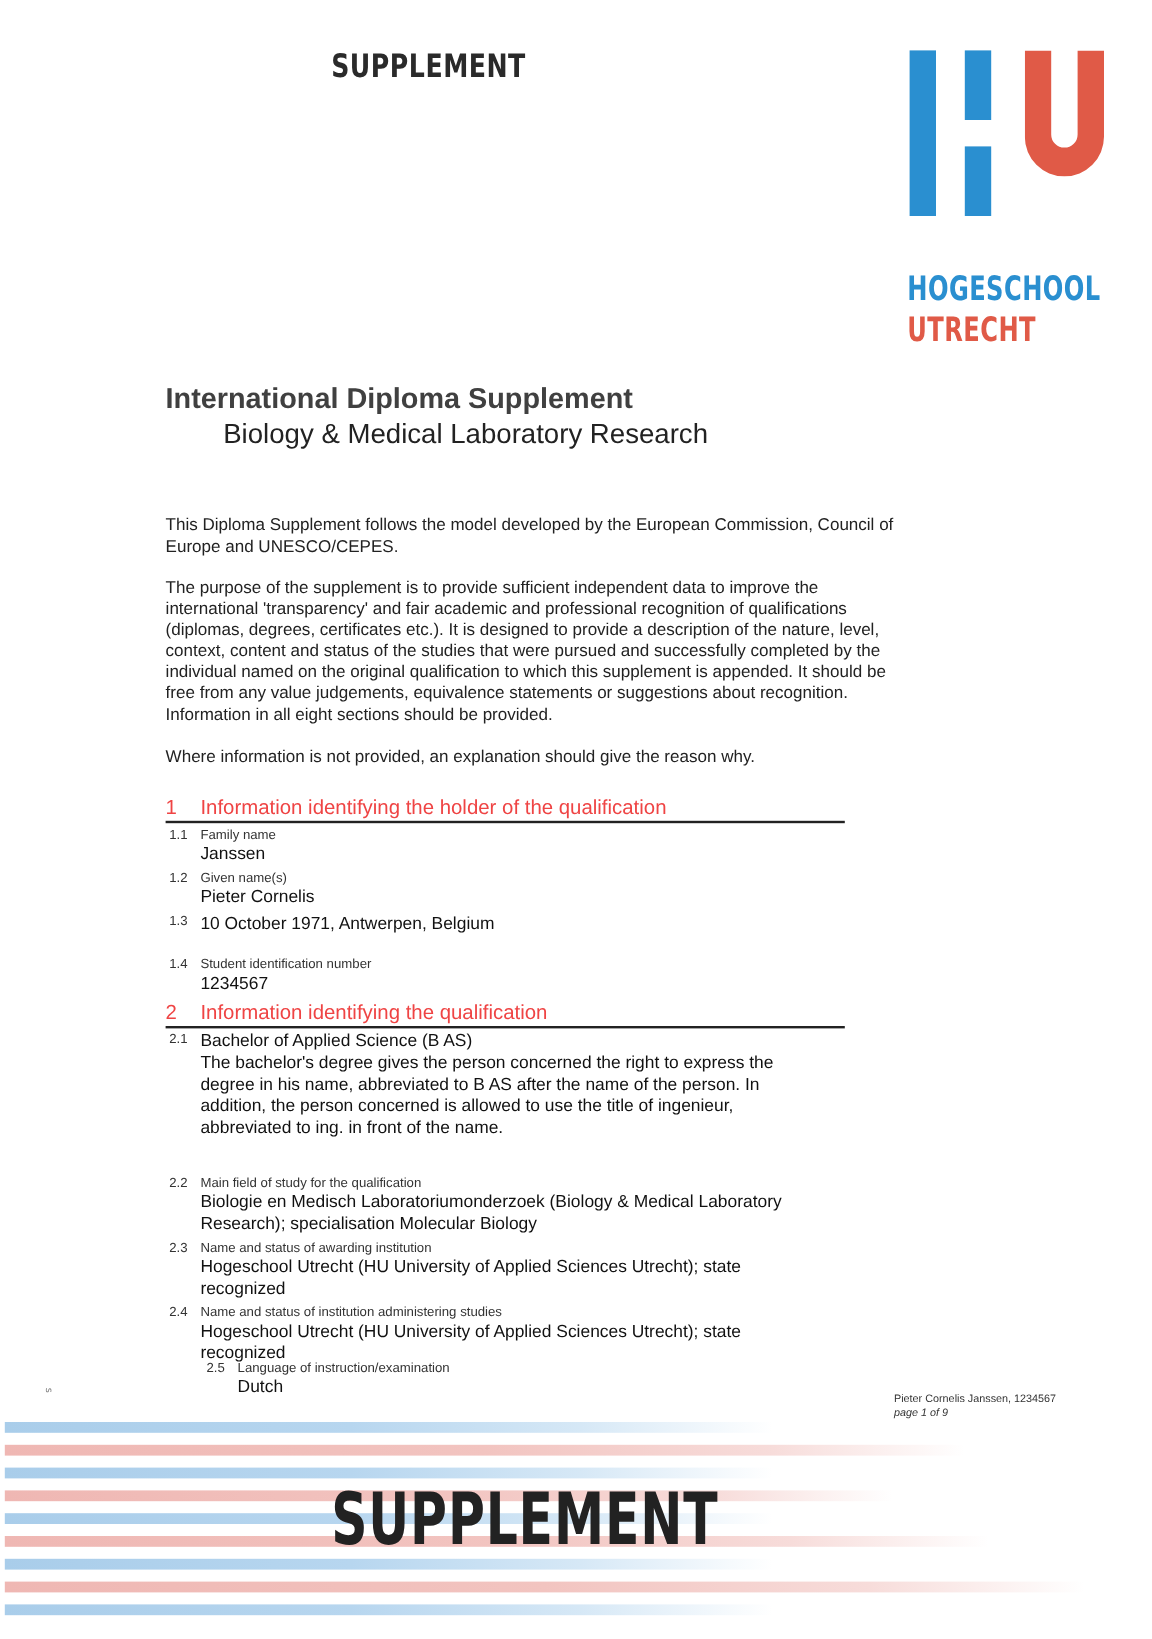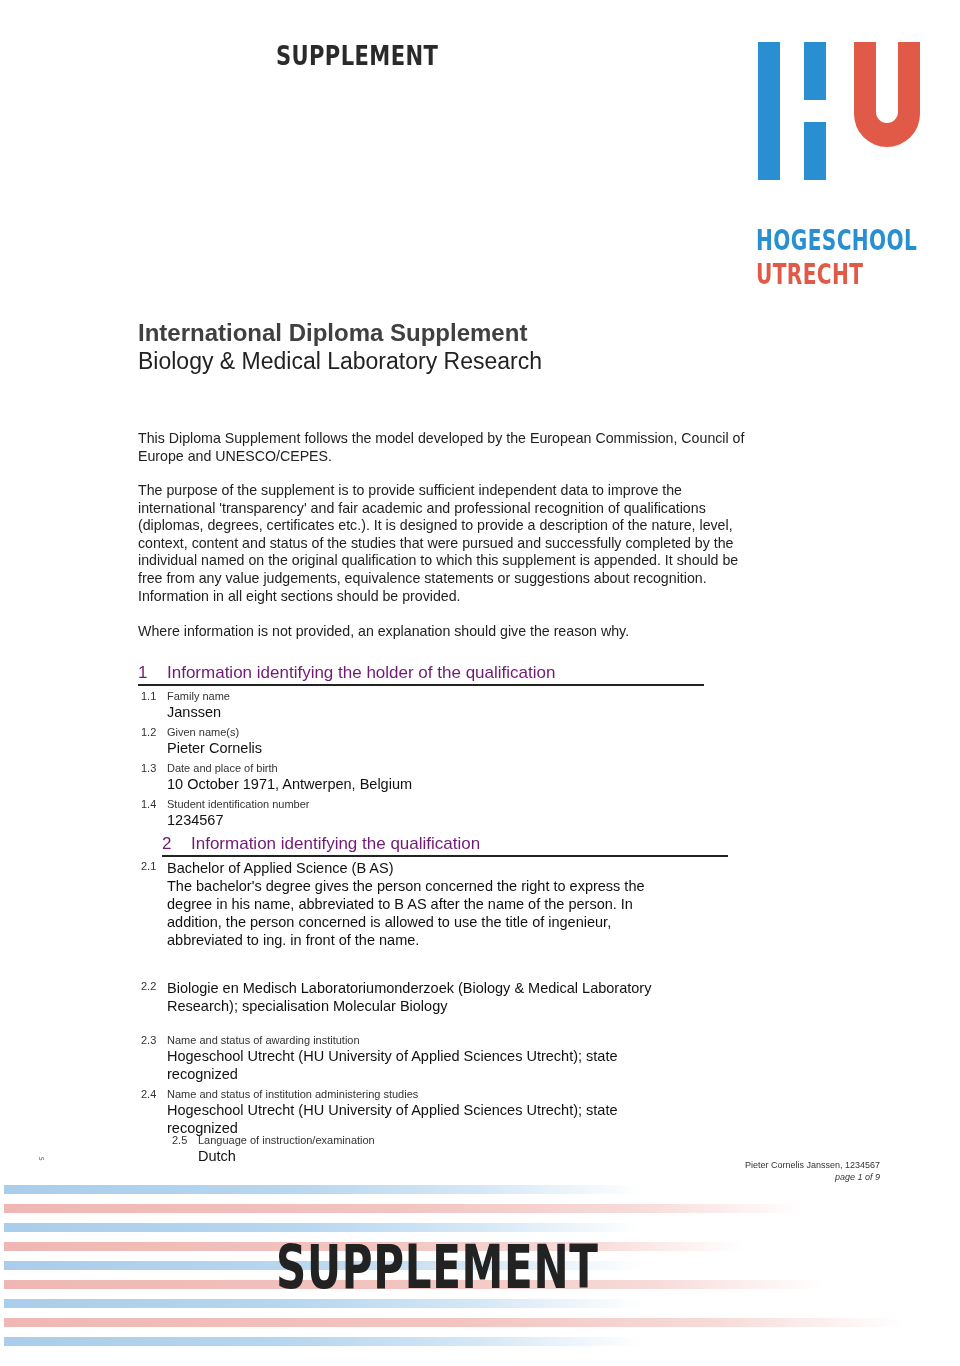--- a/index.html
+++ b/index.html
@@ -13,35 +13,35 @@
 
   .logo { left: 756px; top: 42px; width: 164px; height: 250px; }
   .logo .bar { position: absolute; background: #2a8fd0; }
   .logo-text-1 { position: absolute; left: 0; top: 182px; font-weight: bold; font-size: 28px; color: #2a8fd0;
                  transform: scaleX(0.72); transform-origin: left top; letter-spacing: 0.5px; white-space: nowrap; }
   .logo-text-2 { position: absolute; left: 0; top: 216px; font-weight: bold; font-size: 28px; color: #e05a47;
                  transform: scaleX(0.72); transform-origin: left top; letter-spacing: 0.5px; white-space: nowrap; }
 
   .title-block { left: 138px; top: 318px; }
   .title-main { font-family: "Liberation Sans", sans-serif; font-weight: bold; font-size: 24px; line-height: 29px; color: #404040; }
-  .title-sub { font-family: "Liberation Sans", sans-serif; font-size: 23px; line-height: 29px; color: #222; }
+  .title-sub { font-family: "Liberation Sans", sans-serif; font-size: 23px; line-height: 29px; color: #222; margin-left: 48px; }
 
   .para { left: 138px; width: 610px; font-family: "Liberation Sans", sans-serif; font-size: 14.2px; line-height: 17.6px; color: #222; }
 
   .section-head { left: 138px; width: 566px; border-bottom: 2px solid #222; font-family: "Liberation Sans", sans-serif;
-                  font-size: 17px; line-height: 22px; color: #701a75; }
+                  font-size: 17px; line-height: 22px; color: #ef4444; }
   .section-head .num { display: inline-block; width: 29px; }
 
   .field { left: 138px; width: 570px; font-family: "Liberation Sans", sans-serif; }
   .field .fnum { position: absolute; left: 3px; top: 0; font-size: 11px; color: #333; line-height: 14px; }
   .field .flabel { margin-left: 29px; font-size: 11px; color: #333; line-height: 14px; }
   .field .fval { margin-left: 29px; font-size: 14.5px; color: #111; line-height: 18px; }
 
   .footer-note { left: 745px; top: 1159px; font-family: "Liberation Sans", sans-serif; font-size: 9px; line-height: 12px; color: #333; }
-  .footer-note .pg { font-style: italic; text-align: right; }
+  .footer-note .pg { font-style: italic; }
 
   .stripe { position: absolute; left: 4px; height: 9px; }
   .stripe.blue { background: linear-gradient(to right, #a9cdea 0%, #b7d6ef 45%, #d6e8f6 75%, rgba(255,255,255,0) 100%); }
   .stripe.red  { background: linear-gradient(to right, #efb7b3 0%, #f2c4c0 50%, #f7dcda 80%, rgba(255,255,255,0) 100%); }
 
   .supp-bottom { left: 276px; top: 1232px; font-weight: bold; font-size: 60px; color: #222; letter-spacing: 1px;
                  transform: scaleX(0.70); transform-origin: left top; line-height: 70px; }
   .margin-mark { left: 39px; top: 1154px; font-size: 8px; color: #777; transform: rotate(90deg); }
 </style>
 </head>
@@ -78,40 +78,40 @@
   <div class="flabel">Family name</div>
   <div class="fval">Janssen</div>
 </div>
 <div class="abs field" style="top:725px;">
   <span class="fnum">1.2</span>
   <div class="flabel">Given name(s)</div>
   <div class="fval">Pieter Cornelis</div>
 </div>
 <div class="abs field" style="top:761px;">
   <span class="fnum">1.3</span>
-  <div class="flabel">Date and place of birth</div>
   <div class="fval">10 October 1971, Antwerpen, Belgium</div>
 </div>
 <div class="abs field" style="top:797px;">
   <span class="fnum">1.4</span>
   <div class="flabel">Student identification number</div>
   <div class="fval">1234567</div>
 </div>
 
-<div class="abs section-head" style="top:833px;margin-left:24px;">
+<div class="abs section-head" style="top:833px;">
   <span class="num">2</span><span>Information identifying the qualification</span>
 </div>
 
 <div class="abs field" style="top:859px;">
   <span class="fnum">2.1</span>
   <div class="fval">Bachelor of Applied Science (B AS)</div>
   <div class="fval" style="width:500px;">The bachelor's degree gives the person concerned the right to express the degree in his name, abbreviated to B AS after the name of the person. In addition, the person concerned is allowed to use the title of ingenieur, abbreviated to ing. in front of the name.</div>
 </div>
 <div class="abs field" style="top:979px;">
   <span class="fnum">2.2</span>
+  <div class="flabel">Main field of study for the qualification</div>
   <div class="fval" style="width:510px;">Biologie en Medisch Laboratoriumonderzoek (Biology &amp; Medical Laboratory Research); specialisation Molecular Biology</div>
 </div>
 <div class="abs field" style="top:1033px;">
   <span class="fnum">2.3</span>
   <div class="flabel">Name and status of awarding institution</div>
   <div class="fval" style="width:480px;">Hogeschool Utrecht (HU University of Applied Sciences Utrecht); state recognized</div>
 </div>
 <div class="abs field" style="top:1087px;">
   <span class="fnum">2.4</span>
   <div class="flabel">Name and status of institution administering studies</div>

